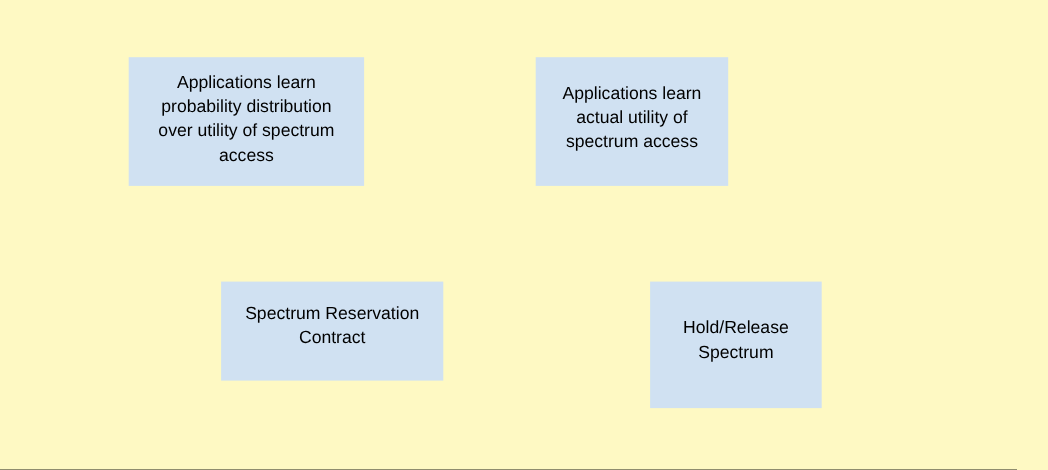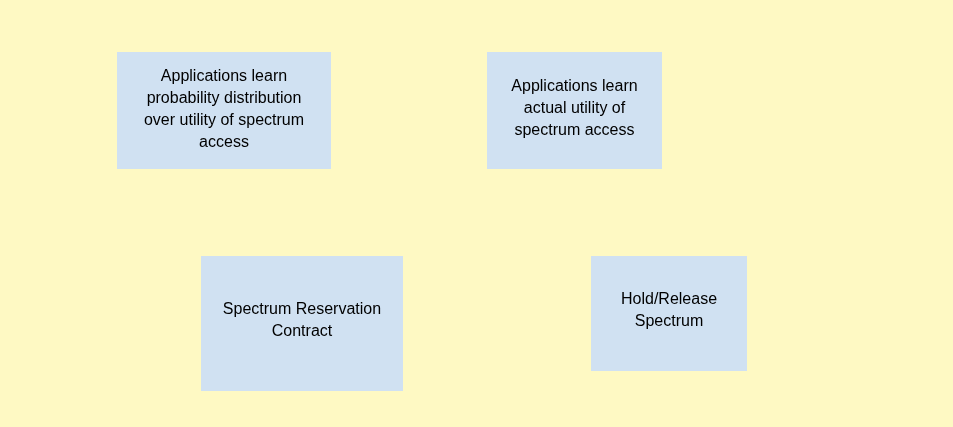--- a/index.html
+++ b/index.html
@@ -37,21 +37,21 @@
   .node .node-label {
     display: block;
     width: 100%;
     padding: 0 6px;
     box-sizing: border-box;
     white-space: pre-line;
   }
   
   #node-app-prob  { left: 117px; top: 52px;  width: 214px; height: 117px; }
   #node-app-util  { left: 487px; top: 52px;  width: 175px; height: 117px; }
-  #node-contract  { left: 201px; top: 256px; width: 202px; height: 135px; }
+  #node-contract  { left: 201px; top: 256px; width: 202px; height: 90px; }
   #node-holdrel   { left: 591px; top: 256px; width: 156px; height: 115px; justify-content: center; }
 
   
   #node-app-prob .node-label  { transform: translateY(-2px); }
   #node-app-util .node-label  { transform: translateY(-3px); }
   #node-contract .node-label  { transform: translateY(-4px); }
   #node-holdrel  .node-label  { transform: translateY(-4px); }
 </style>
 </head>
 <body>

